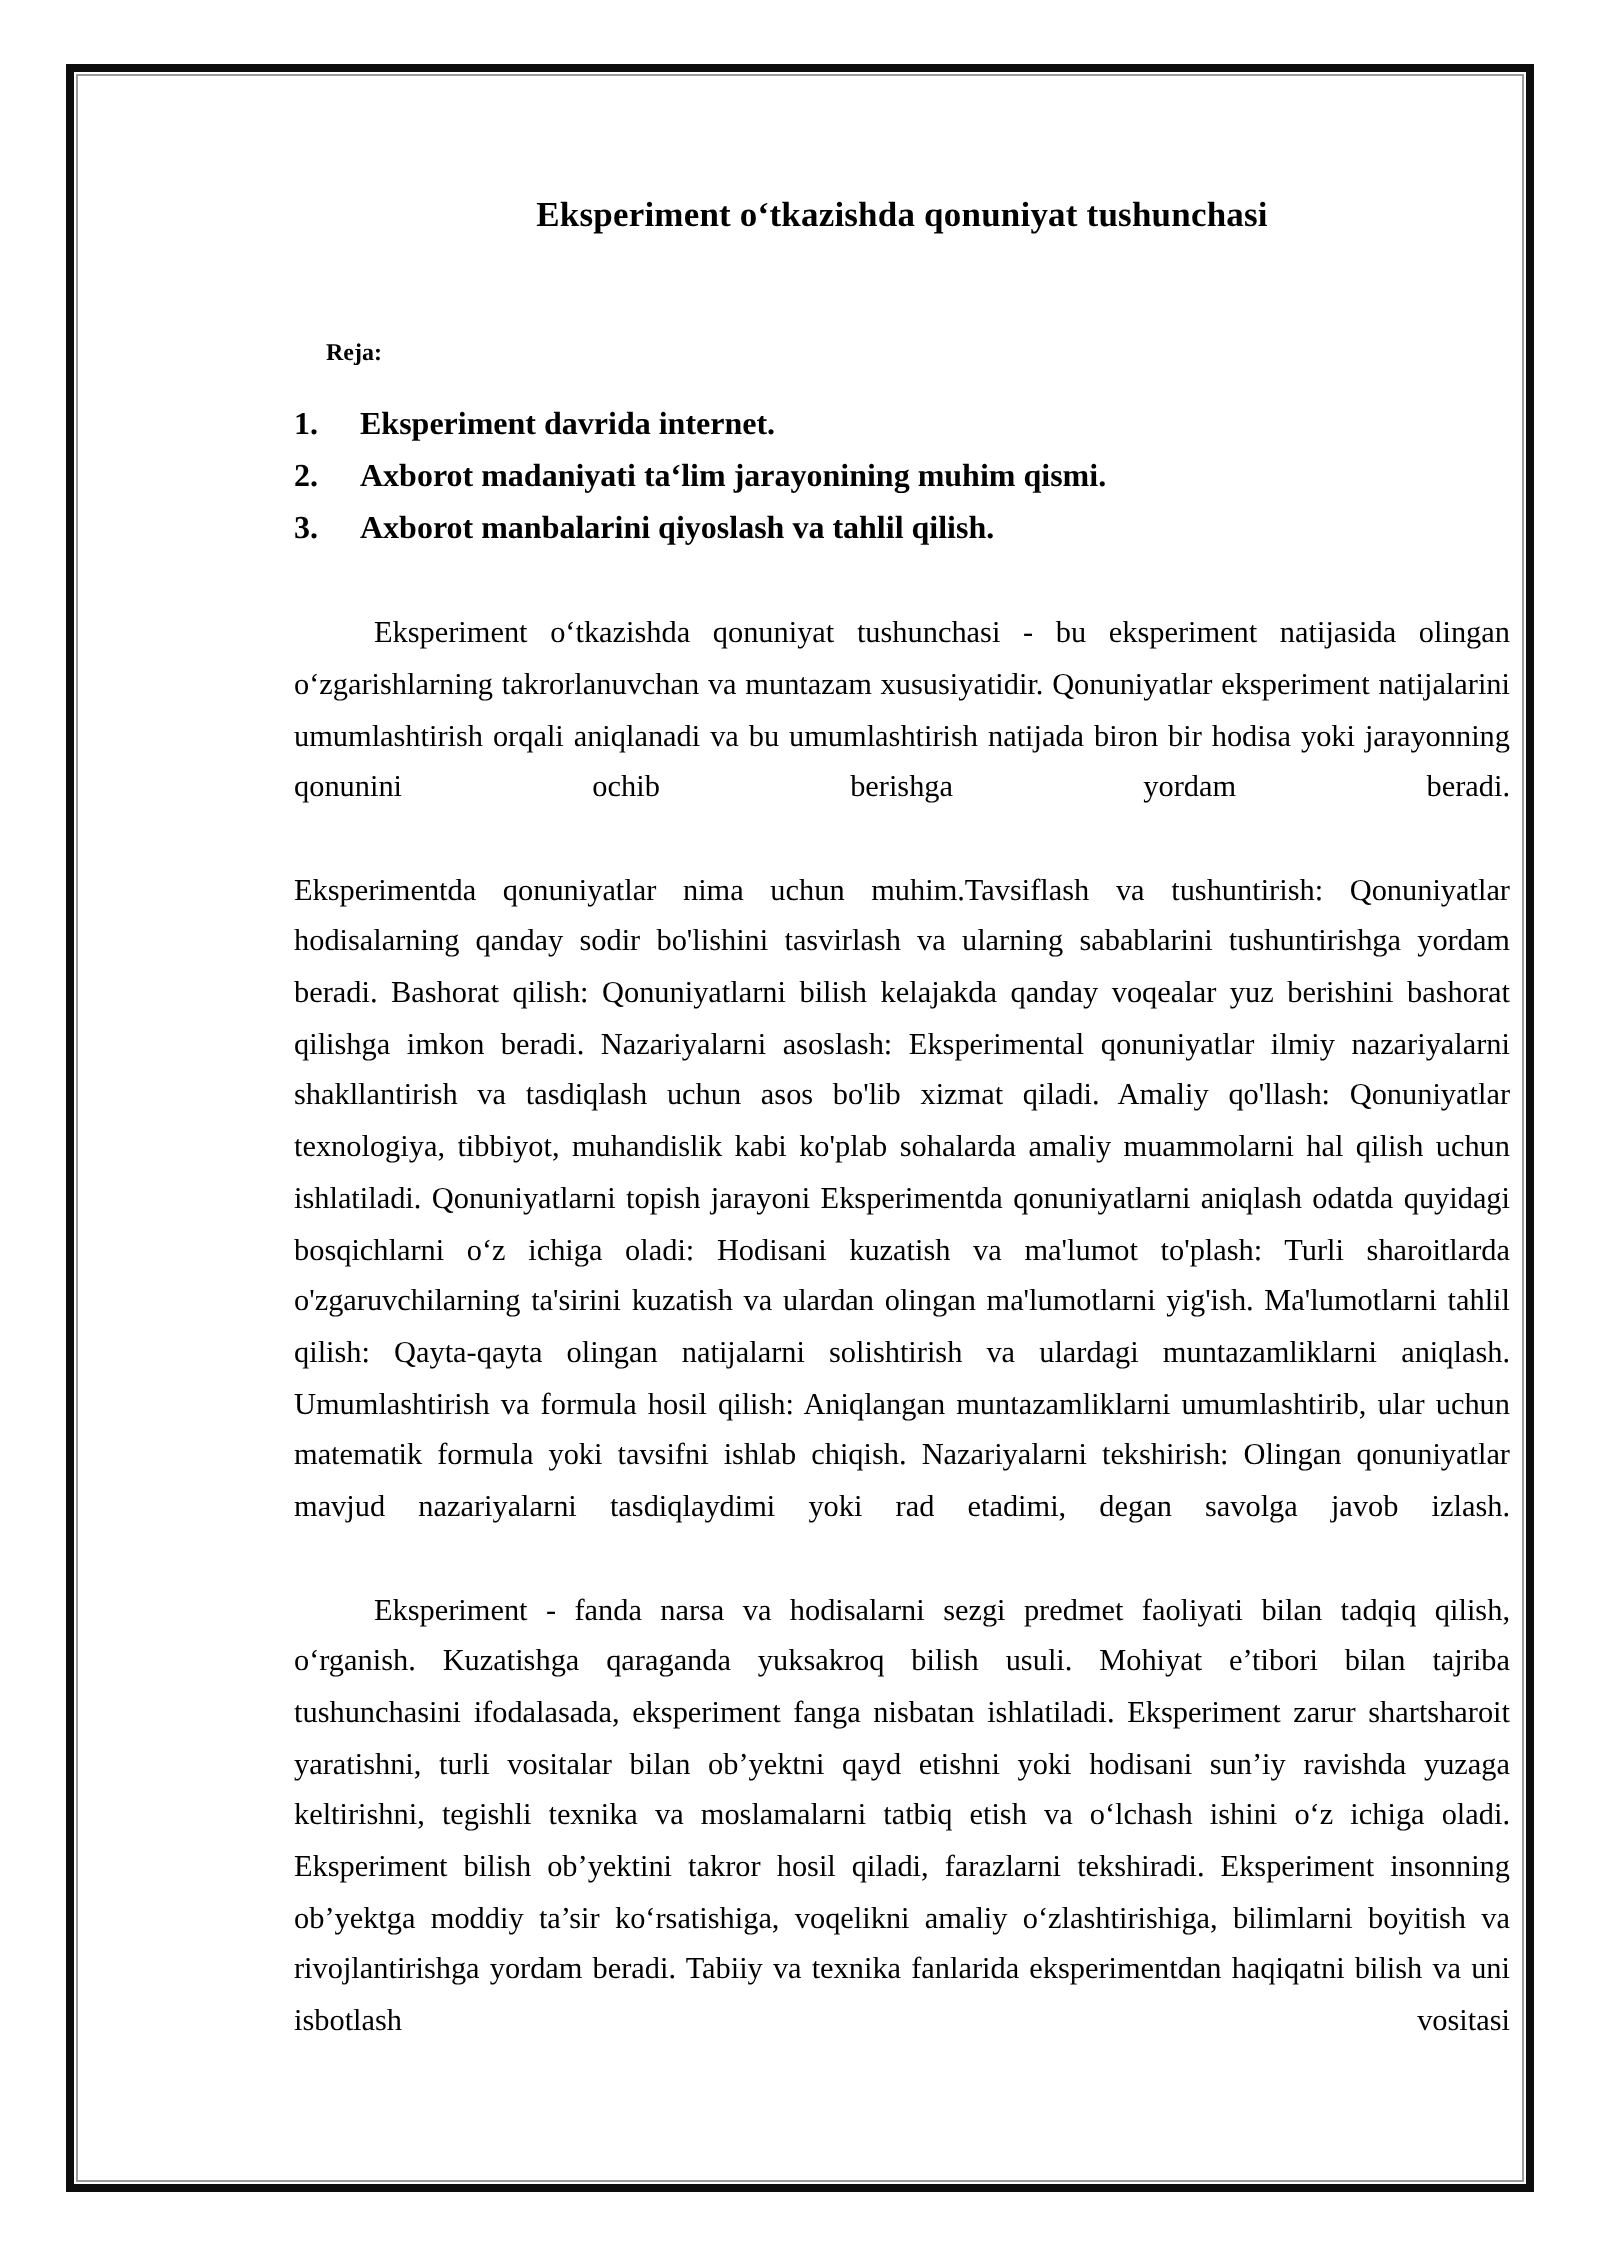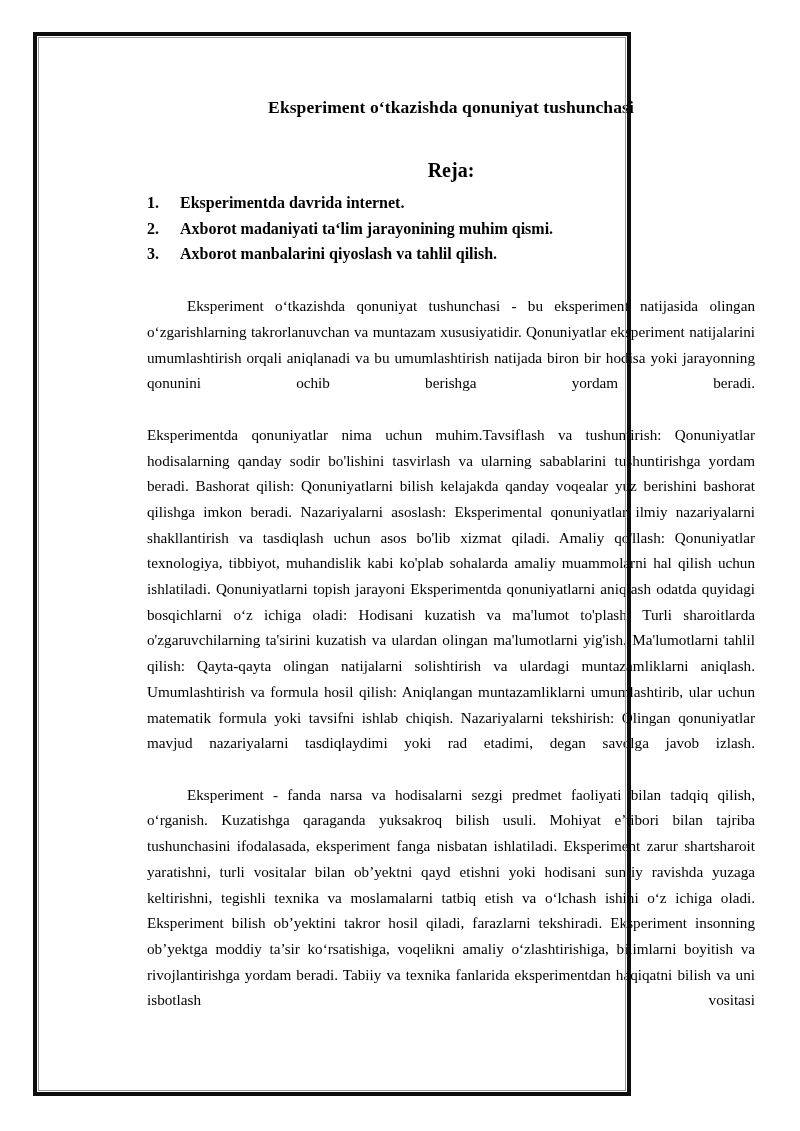--- a/index.html
+++ b/index.html
@@ -22,21 +22,21 @@
     width: 800px;
     height: 1131px;
     background: #ffffff;
   }
 
   
   #border-frame {
     position: absolute;
     left: 33px;
     top: 32px;
-    width: 598px;
+    width: 734px;
     height: 1064px;
     box-sizing: border-box;
     border: 4px solid #0d0d0d;
     background: #ffffff;
   }
   #border-frame::after {
     content: "";
     position: absolute;
     left: 1px;
     top: 1px;
@@ -56,24 +56,24 @@
   .doc-title {
     font-size: 17.5px;
     font-weight: bold;
     text-align: center;
     line-height: 1.35;
     margin: 0;
     letter-spacing: 0.1px;
   }
 
   .reja-heading {
-    font-size: 20px;
+    font-size: 12px;
     font-weight: bold;
-    text-align: center;
-    margin: 4px;
+    text-align: left;
+    margin: 16px;
     padding-top: 32px;
     line-height: 1.4;
   }
 
   ol.reja-list {
     list-style: none;
     margin: 6px 0 0 0;
     padding: 0;
   }
   ol.reja-list li {
@@ -121,21 +121,21 @@
   <div id="border-frame">
     <div id="content">
 
       <h1 class="doc-title">Eksperiment o‘tkazishda qonuniyat tushunchasi</h1>
 
       <div class="reja-heading">Reja:</div>
 
       <ol class="reja-list">
         <li>
           <span class="num">1.</span>
-          <span class="txt">Eksperimentda davrida internet.</span>
+          <span class="txt">Eksperiment davrida internet.</span>
         </li>
         <li>
           <span class="num">2.</span>
           <span class="txt">Axborot madaniyati ta‘lim jarayonining muhim qismi.</span>
         </li>
         <li>
           <span class="num">3.</span>
           <span class="txt">Axborot manbalarini qiyoslash va tahlil qilish.</span>
         </li>
       </ol>

